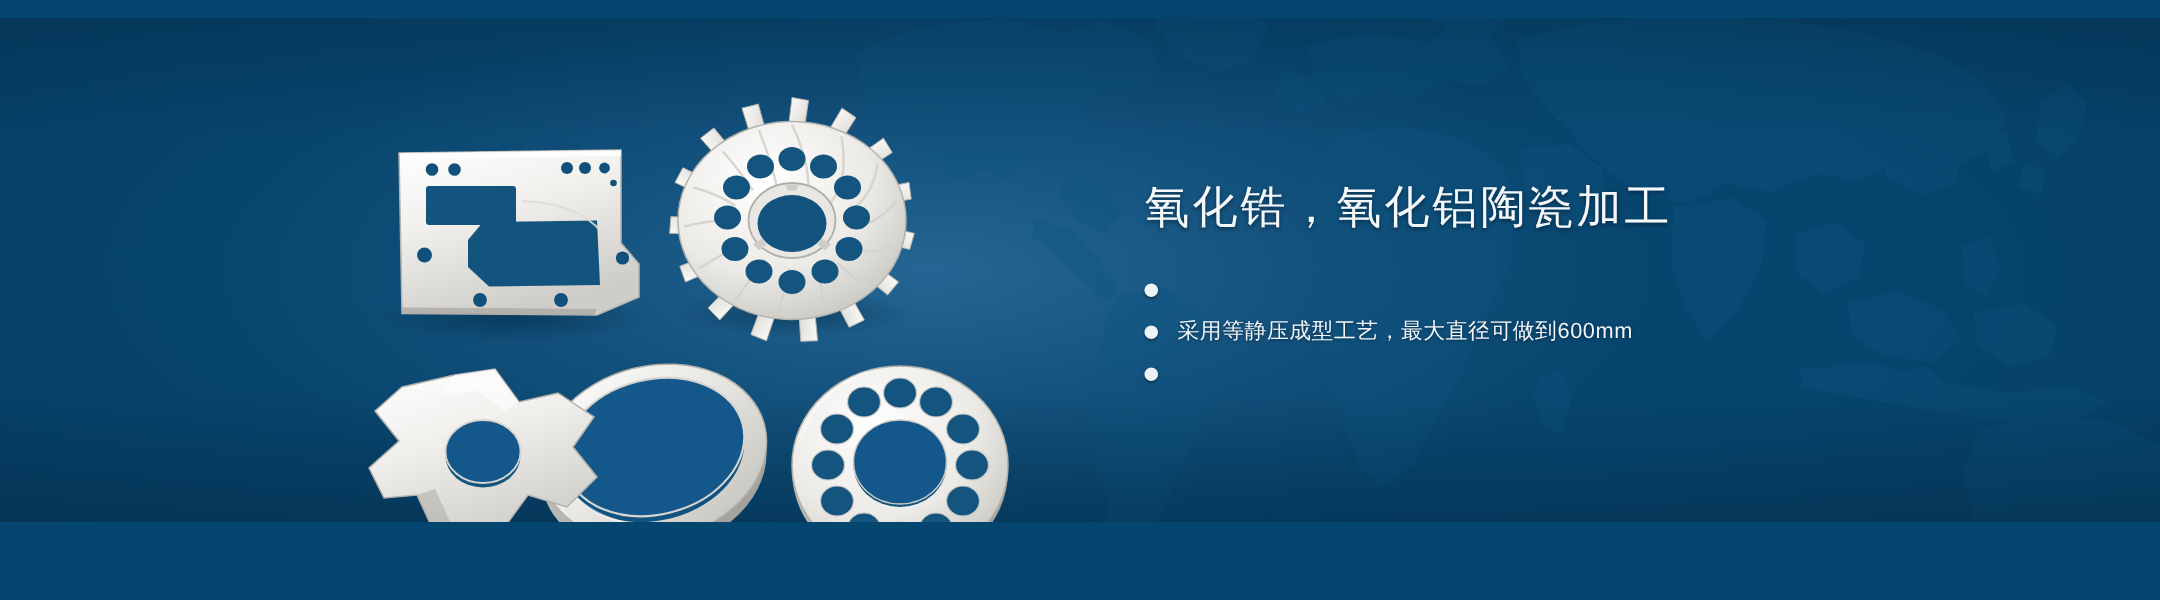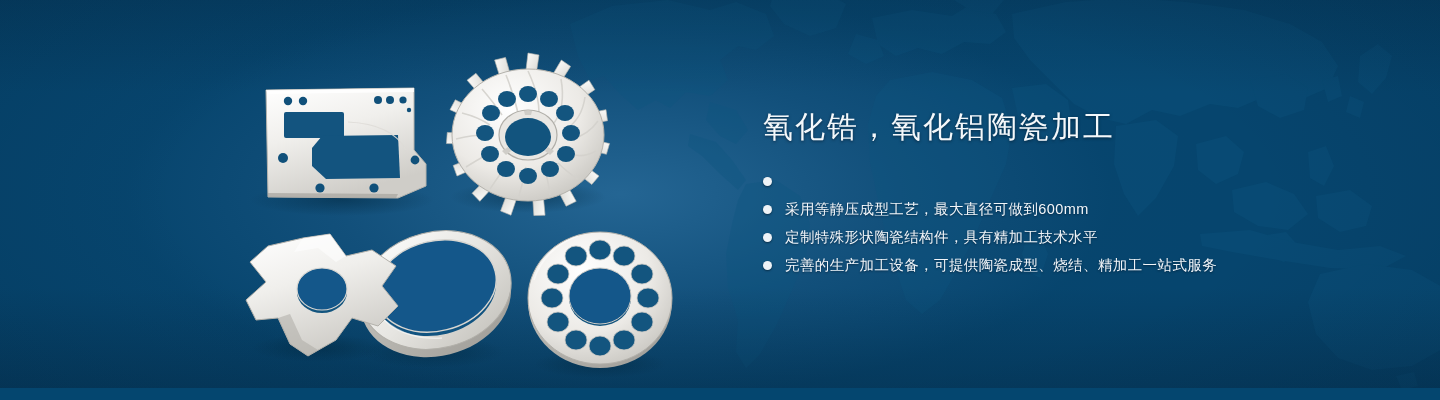--- a/index.html
+++ b/index.html
@@ -5,23 +5,24 @@
   * { margin:0; padding:0; box-sizing:border-box; }
   html, body {
     width:1440px; height:400px;
     overflow:hidden;
     background:#04466f;
     font-family:"Liberation Sans","DejaVu Sans",sans-serif;
   }
 
   #banner {
     position:relative;
-    width:1440px; height:388px;
+    width:1440px; height:336px;
     overflow:hidden;
     background:#06456e;
+    margin-top:12px;
   }
 
   
   .bg-base {
     position:absolute; inset:0;
     background:
       radial-gradient(ellipse 70% 90% at 46% 52%, #2d6severe 0%, transparent 0%),
       linear-gradient(100deg, #053f66 0%, #07476f 22%, #0c5380 44%, #0a4c76 62%, #064369 82%, #053c60 100%);
   }
   .bg-glow {
@@ -359,22 +360,17 @@
     <div class="bullets">
       <div class="bullet">
         <span class="dot"></span>
       </div>
       <div class="bullet">
         <span class="dot"></span>
         <span class="bullet-text">采用等静压成型工艺，最大直径可做到600mm</span>
       </div>
       <div class="bullet">
         <span class="dot"></span>
-        <span class="bullet-text">定制特殊形状陶瓷结构件，具有精加工技术水平</span>
-      </div>
-      <div class="bullet">
-        <span class="dot"></span>
-        <span class="bullet-text">完善的生产加工设备，可提供陶瓷成型、烧结、精加工一站式服务</span>
       </div>
     </div>
   </div>
 
 </div>
 
 </body></html>

